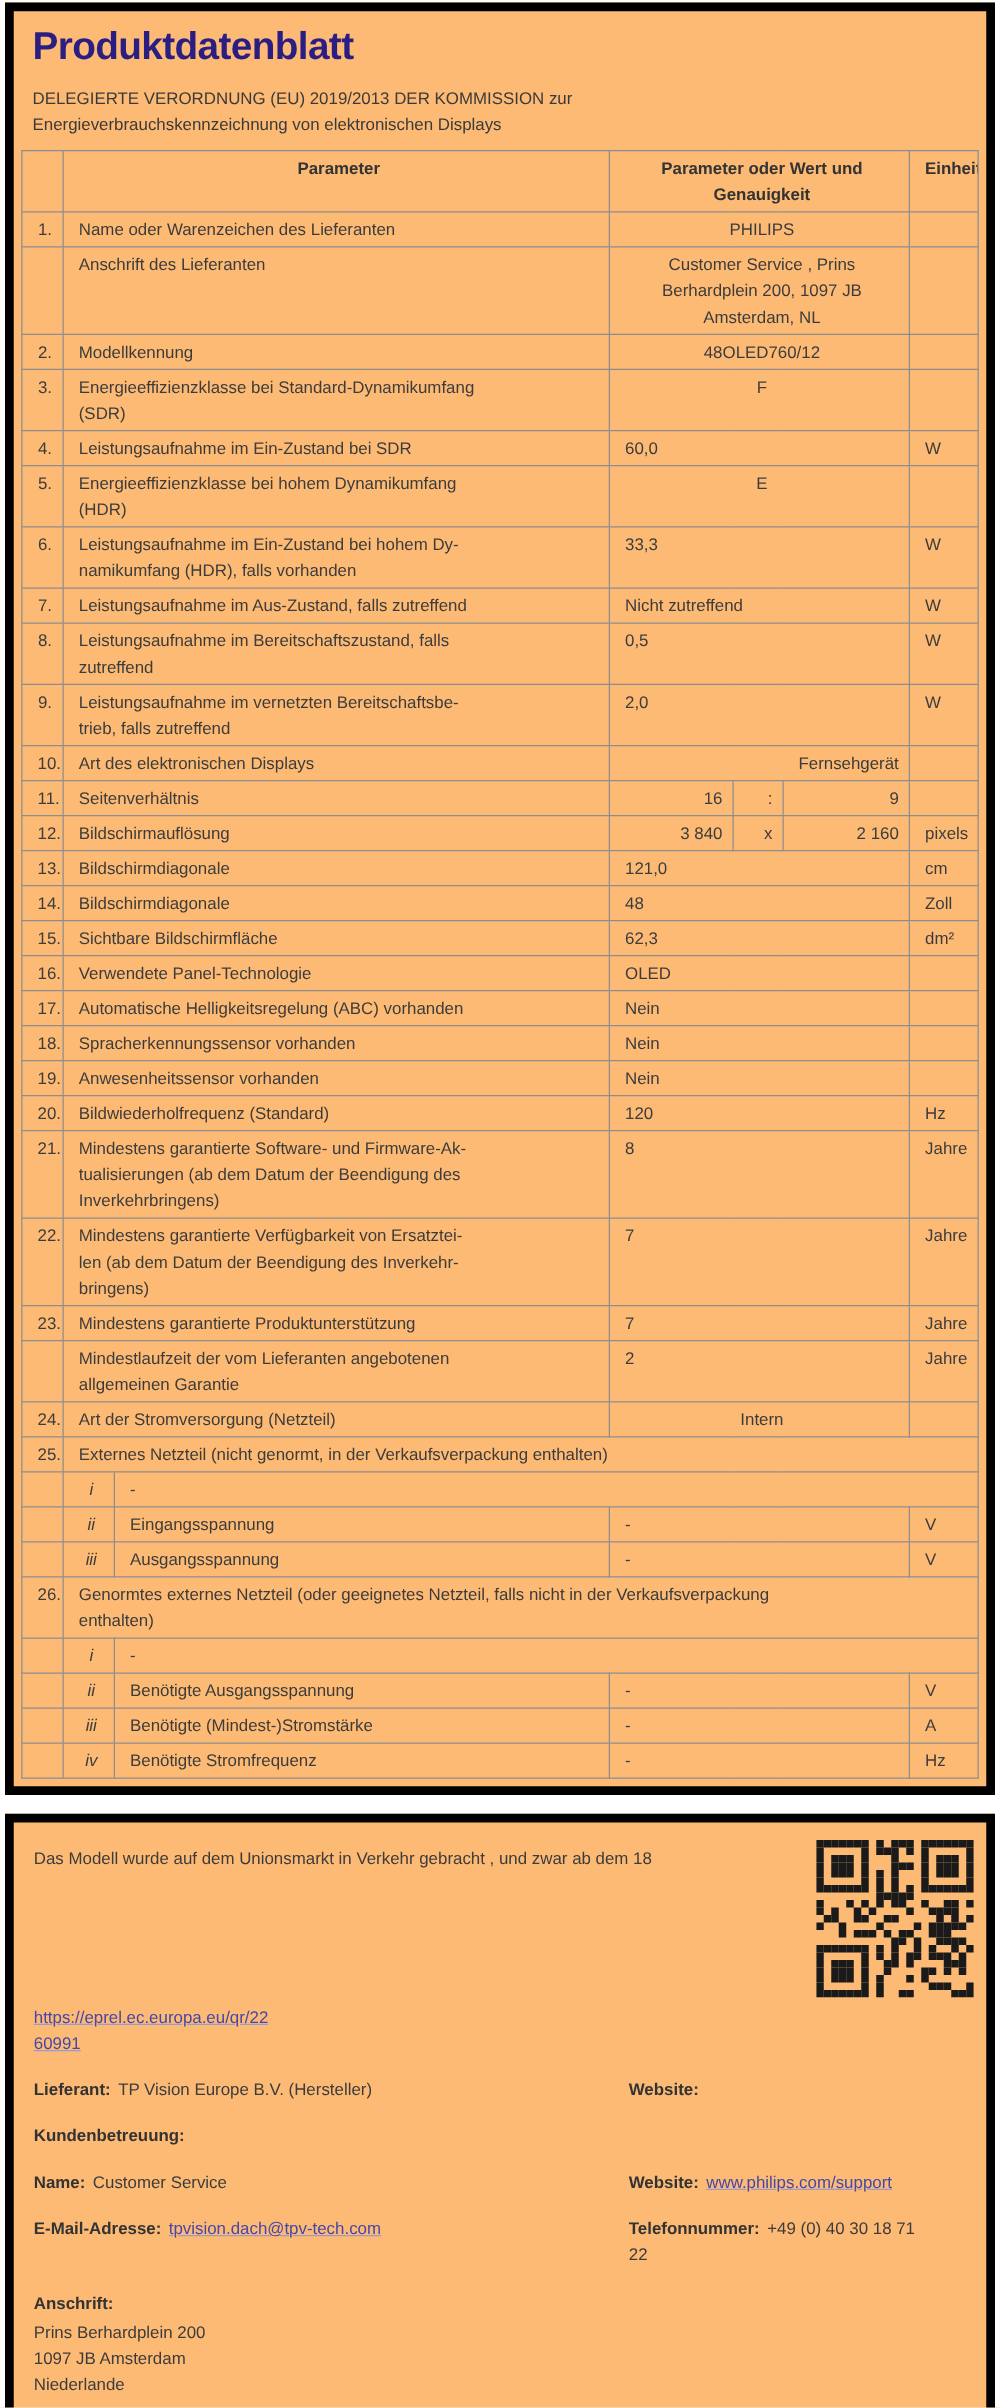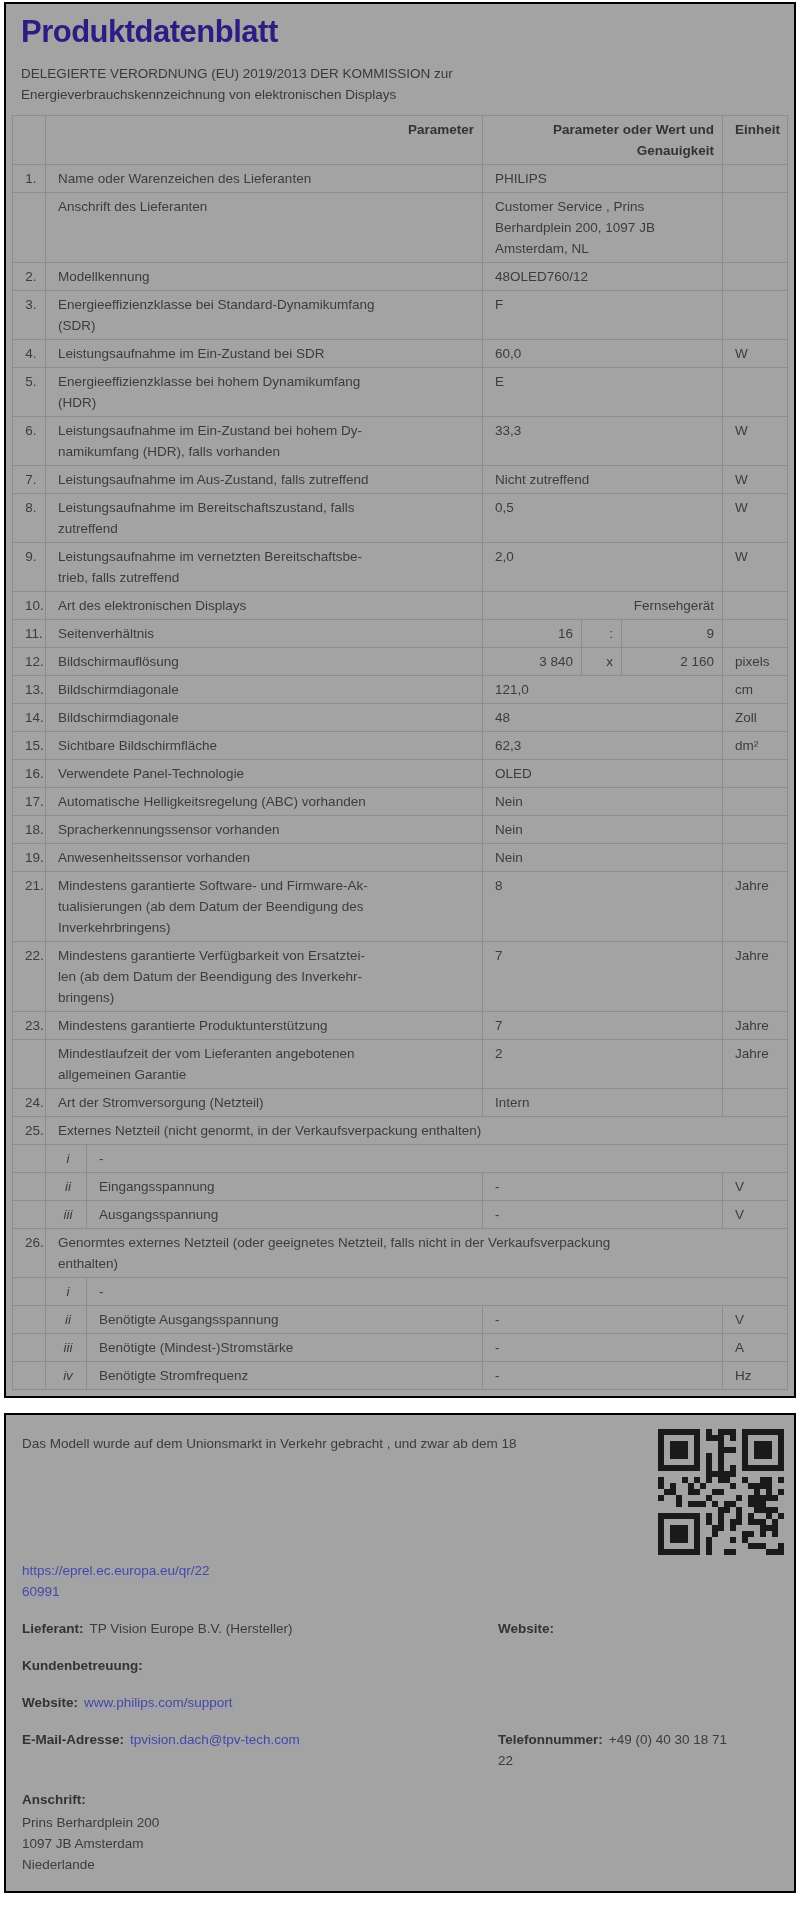--- a/index.html
+++ b/index.html
@@ -1,43 +1,43 @@
 <!DOCTYPE html>
 <html><head>
 <meta charset="utf-8">
 <style>
   html,body{margin:0;padding:0;background:#ffffff;}
   body{
     width:800px;height:1926px;box-sizing:border-box;padding:2px 4px;
     font-family:"Liberation Sans","DejaVu Sans",sans-serif;color:#3c3c3c;
   }
-  .box{border:2px solid #000000;box-sizing:border-box;background:#a3a3a3;}
+  .box{border:7px solid #000000;box-sizing:border-box;background:#fdba74;}
   
   .top{padding:6px 6px 6px 6px;}
   .head-pad{padding:4px 9px 10px 9px;}
   h1.doc-title{
     margin:0;font-size:31px;line-height:36px;font-weight:bold;
     color:#2b1e83;letter-spacing:-0.5px;
   }
   .doc-subtitle{
     margin:13px 0 0 0;font-size:13.5px;line-height:21px;color:#3a3a3a;
     white-space:pre-line;
   }
   
   table.spec{border-collapse:collapse;width:100%;table-layout:fixed;}
   table.spec th,table.spec td{
     border:1px solid #8d8d8d;font-size:13.5px;line-height:21px;
     padding:3px 8px 3px 12px;vertical-align:top;color:#3c3c3c;
     overflow:hidden;
   }
-  table.spec th{font-weight:bold;text-align:right;color:#333;}
+  table.spec th{font-weight:bold;text-align:center;color:#333;}
   td.num,th.num{text-align:center;padding:3px 2px;}
   td.roman{font-style:italic;text-align:center;padding:3px 2px;}
   .pre{white-space:pre-line;}
-  .a-l{text-align:left;}
+  .a-l{text-align:center;}
   .a-r{padding-right:10px;}
   .a-c{text-align:right;}
   td.unit{padding-left:7px;}
   
   .gap{height:15px;}
   .footer{position:relative;padding:14px 16px 16px 16px;min-height:472px;}
   .qr{position:absolute;top:14px;right:10px;width:126px;height:126px;}
   .market{margin:4px 0 16px 0;font-size:13.5px;line-height:21px;white-space:nowrap;
           max-width:640px;overflow:hidden;}
   .f-row{display:grid;grid-template-columns:472px 1fr;column-gap:4px;}
@@ -202,20 +202,26 @@
           <td class="num">18.</td>
           <td colspan="2" class="pre">Spracherkennungssensor vorhanden</td>
           <td colspan="3" class="pre a-r">Nein</td>
           <td class="unit"></td>
         </tr>
         <tr>
           <td class="num">19.</td>
           <td colspan="2" class="pre">Anwesenheitssensor vorhanden</td>
           <td colspan="3" class="pre a-r">Nein</td>
           <td class="unit"></td>
+        </tr>
+        <tr>
+          <td class="num">20.</td>
+          <td colspan="2" class="pre">Bildwiederholfrequenz (Standard)</td>
+          <td colspan="3" class="pre a-r">120</td>
+          <td class="unit">Hz</td>
         </tr>
         <tr>
           <td class="num">21.</td>
           <td colspan="2" class="pre">Mindestens garantierte Software- und Firmware-Ak-
 tualisierungen (ab dem Datum der Beendigung des
 Inverkehrbringens)</td>
           <td colspan="3" class="pre a-r">8</td>
           <td class="unit">Jahre</td>
         </tr>
         <tr>
@@ -545,20 +551,23 @@
 
   <div class="f-row mt">
     <div class="f-cell">
       <span class="b">Kundenbetreuung:</span>
     </div>
     <div class="f-cell"></div>
   </div>
 
   <div class="f-row mt">
     <div class="f-cell">
+      <span class="b">Name:</span><span>Customer Service</span>
+    </div>
+    <div class="f-cell">
       <span class="b">Website:</span><a class="link">www.philips.com/support</a>
     </div>
   </div>
 
   <div class="f-row mt">
     <div class="f-cell">
       <span class="b">E-Mail-Adresse:</span><a class="link">tpvision.dach@tpv-tech.com</a>
     </div>
     <div class="f-cell">
       <span class="b">Telefonnummer:</span><span class="pre">+49 (0) 40 30 18 71

